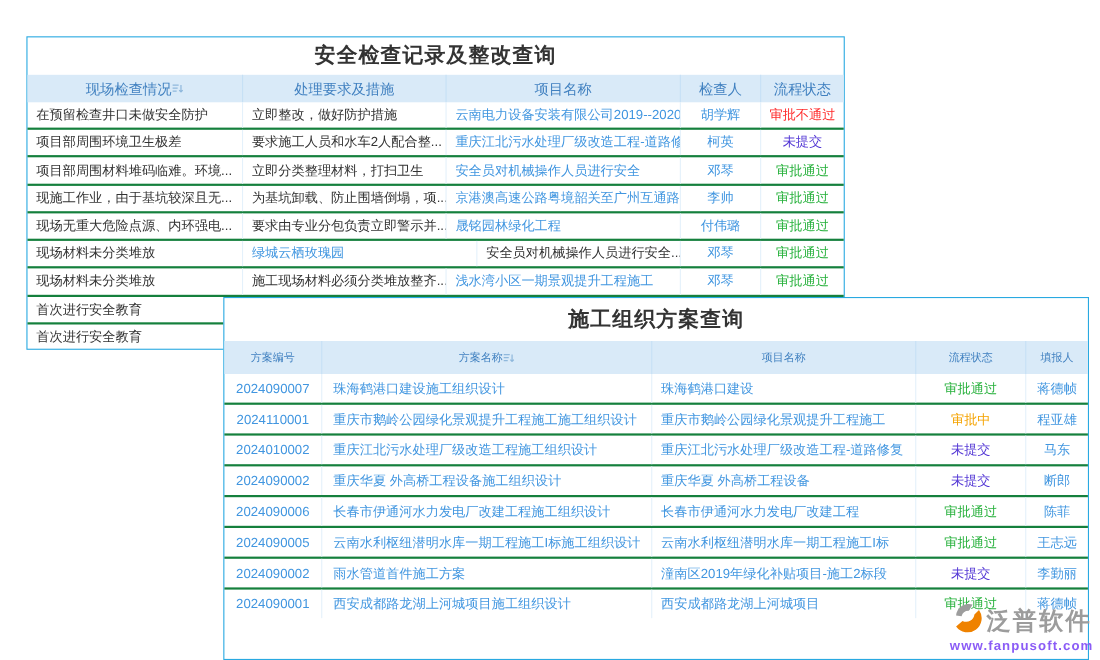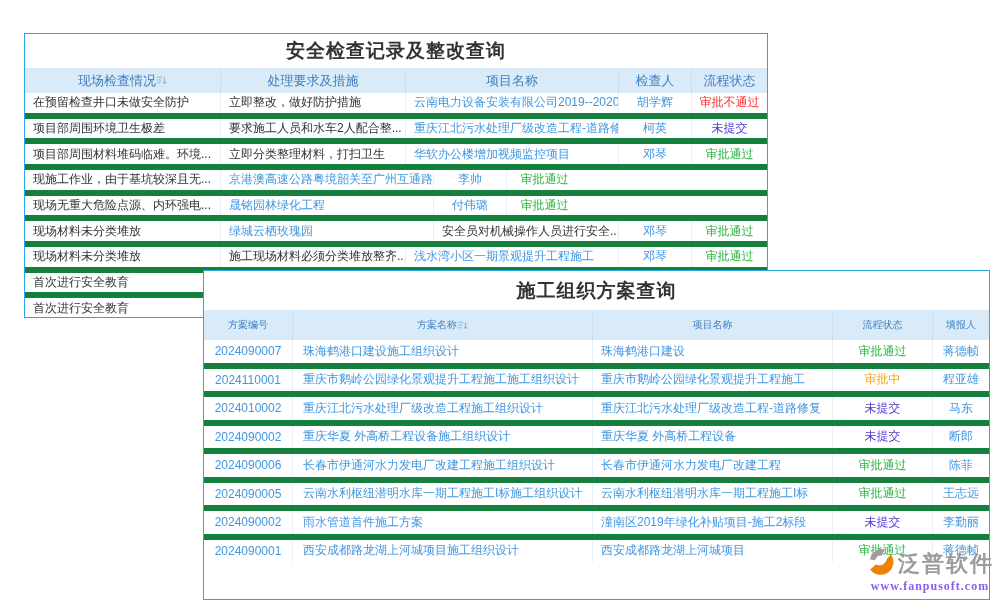--- a/index.html
+++ b/index.html
@@ -26,21 +26,21 @@
   #construction-panel .thead { height:30px; font-size:10px; }
   .th {
     box-sizing:border-box; display:flex; align-items:center; justify-content:center;
     gap:0; overflow:hidden; white-space:nowrap; border-right:1px solid #c6e0f5;
   }
   .th:last-child { border-right:none; }
 
   .tbody { display:flex; flex-direction:column; }
   #safety-rows { height:225px; }
   #construction-rows { height:222px; }
-  .trow { display:flex; flex:1; box-sizing:border-box; border-bottom:6px solid #15803d; }
+  .trow { display:flex; flex:1; box-sizing:border-box; border-bottom:2px solid #15803d; }
   .trow:last-child { border-bottom:none; }
   .tcell {
     box-sizing:border-box; display:flex; align-items:center;
     overflow:hidden; white-space:nowrap; font-size:12px; color:#333333;
     border-right:1px solid #e4f1fb; padding:0 8px;
   }
   .center { justify-content:center; padding:0 2px; }
   .blue { color:#4196e0; }
   .blue[data-interactable="true"] { cursor:pointer; }
   .status { font-weight:normal; }
@@ -56,21 +56,21 @@
   .c-c0 { width:89px; }
   .c-c1 { width:300px; padding:0 10px 0 10px; }
   .c-c2 { width:240px; }
   .c-c3 { width:100px; }
   .c-c4 { width:56px; border-right:none; }
 
   .sort-icon { flex:0 0 auto; display:inline-flex; }
 
   #brand-logo {
     position:absolute; right:6px; bottom:6px; z-index:5;
-    display:flex; flex-direction:column; align-items:center;font-family:Liberation Serif, serif;
+    display:flex; flex-direction:column; align-items:center;
   }
   #brand-logo .logo-top { display:flex; align-items:center; gap:2px; }
   #brand-logo .brand-text {
     font-size:22px; font-weight:bold; color:#9c9c9c; letter-spacing:2px;
   }
   #brand-logo .brand-url {
     font-size:12px; font-weight:bold; color:#8b5cf6; letter-spacing:1px; margin-top:-2px;
   }
 </style>
 </head>
@@ -112,32 +112,34 @@
       <div class="trow" data-interactable="false">
         <div class="tcell s-c0" data-interactable="false">项目部周围环境卫生极差</div>
         <div class="tcell s-c1" data-interactable="false">要求施工人员和水车2人配合整...</div>
         <div class="tcell s-c2 blue" data-interactable="true">重庆江北污水处理厂级改造工程-道路修复</div>
         <div class="tcell s-c3 center blue" data-interactable="false">柯英</div>
         <div class="tcell s-c4 center status" data-interactable="false" style="color: rgb(84, 56, 213);">未提交</div>
       </div>
       <div class="trow" data-interactable="false">
         <div class="tcell s-c0" data-interactable="false">项目部周围材料堆码临难。环境...</div>
         <div class="tcell s-c1" data-interactable="false">立即分类整理材料，打扫卫生</div>
-        <div class="tcell s-c2 blue" data-interactable="true">华软办公楼增加视频监控项目</div>
+        <div class="tcell s-c2 blue" data-interactable="true">安全员对机械操作人员进行安全</div>
         <div class="tcell s-c3 center blue" data-interactable="false">邓琴</div>
         <div class="tcell s-c4 center status" data-interactable="false" style="color: rgb(39, 177, 60);">审批通过</div>
       </div>
       <div class="trow" data-interactable="false">
         <div class="tcell s-c0" data-interactable="false">现施工作业，由于基坑较深且无...</div>
+        <div class="tcell s-c1" data-interactable="false">为基坑卸载、防止围墙倒塌，项...</div>
         <div class="tcell s-c2 blue" data-interactable="true">京港澳高速公路粤境韶关至广州互通路面改</div>
         <div class="tcell s-c3 center blue" data-interactable="false">李帅</div>
         <div class="tcell s-c4 center status" data-interactable="false" style="color: rgb(39, 177, 60);">审批通过</div>
       </div>
       <div class="trow" data-interactable="false">
         <div class="tcell s-c0" data-interactable="false">现场无重大危险点源、内环强电...</div>
+        <div class="tcell s-c1" data-interactable="false">要求由专业分包负责立即警示并...</div>
         <div class="tcell s-c2 blue" data-interactable="true">晟铭园林绿化工程</div>
         <div class="tcell s-c3 center blue" data-interactable="false">付伟璐</div>
         <div class="tcell s-c4 center status" data-interactable="false" style="color: rgb(39, 177, 60);">审批通过</div>
       </div>
       <div class="trow" data-interactable="false">
         <div class="tcell s-c0" data-interactable="false">现场材料未分类堆放</div>
         <div class="tcell s-c2 blue" data-interactable="true">绿城云栖玫瑰园</div>
         <div class="tcell s-c1" data-interactable="false">安全员对机械操作人员进行安全...</div>
         <div class="tcell s-c3 center blue" data-interactable="false">邓琴</div>
         <div class="tcell s-c4 center status" data-interactable="false" style="color: rgb(39, 177, 60);">审批通过</div>

